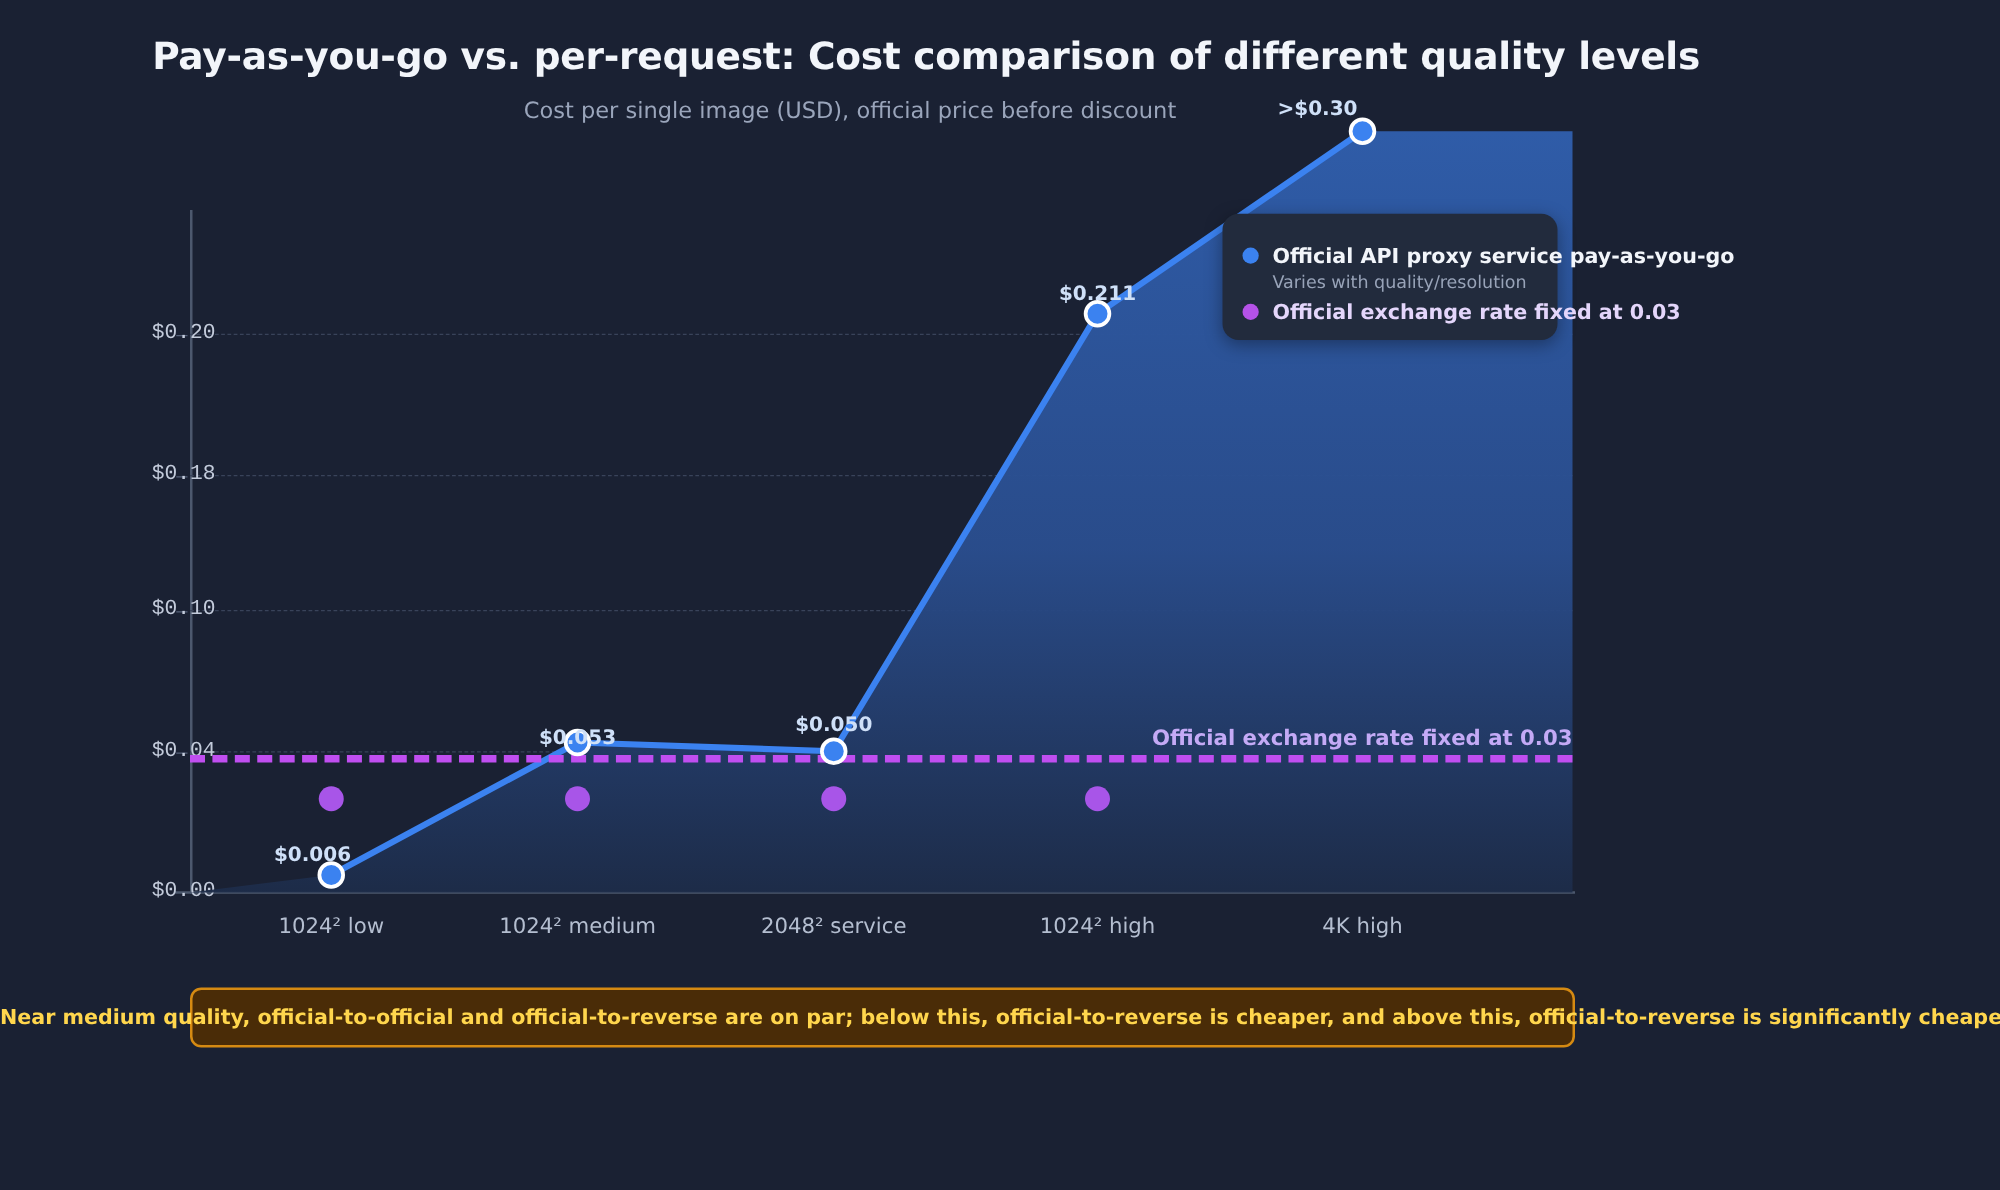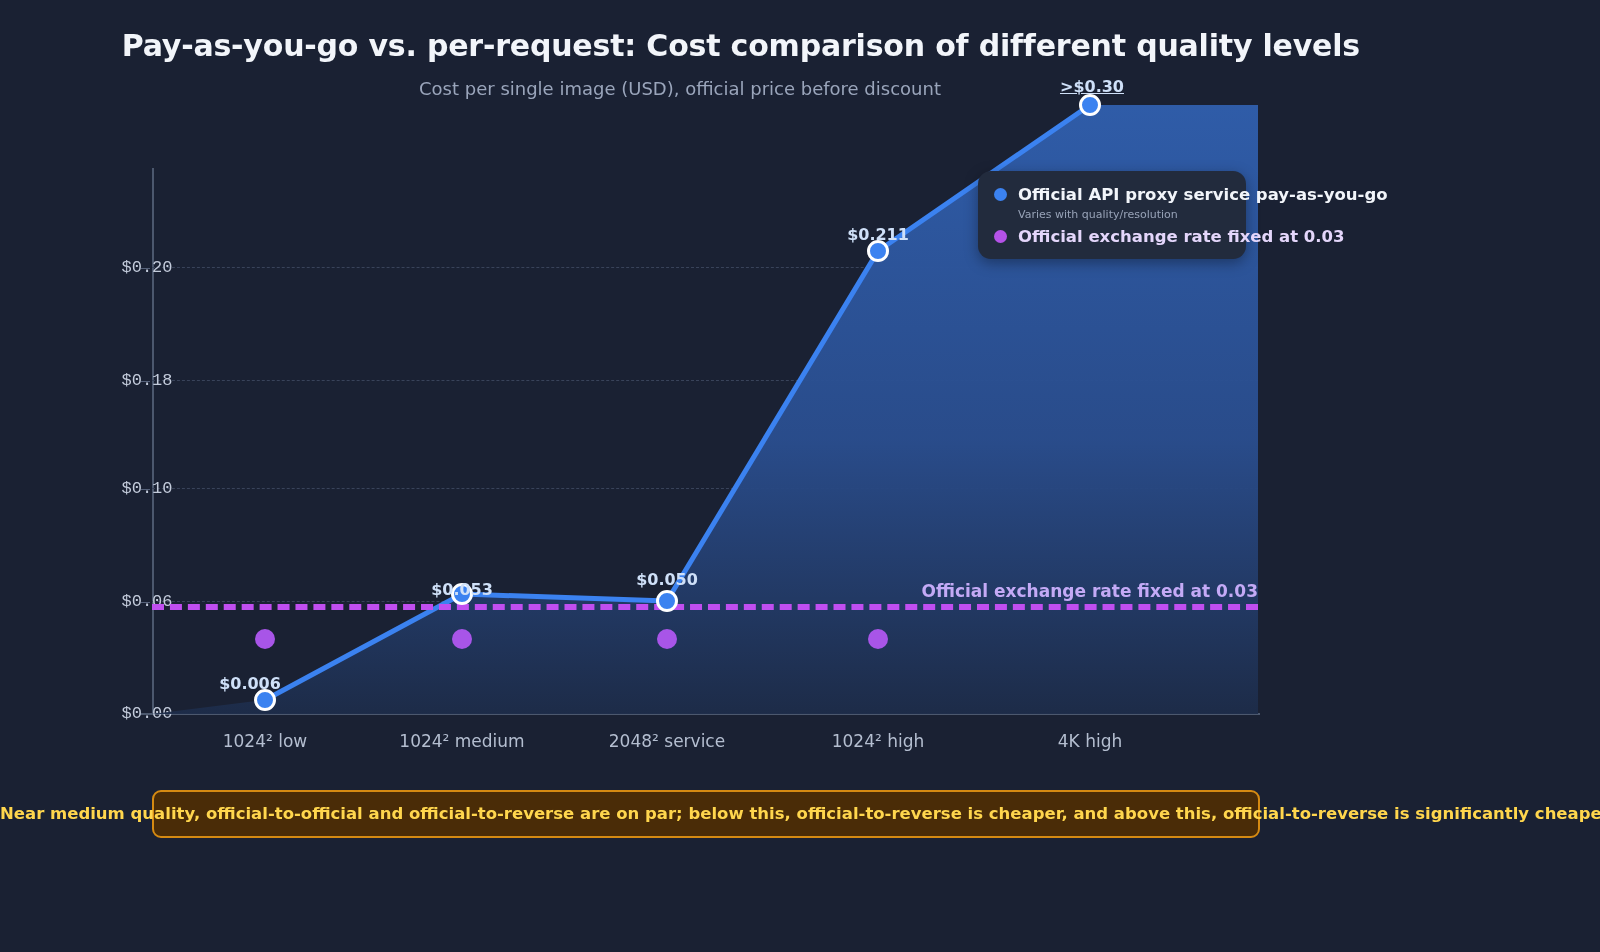--- a/index.html
+++ b/index.html
@@ -151,21 +151,21 @@
     color: #c4aaf6;
     white-space: nowrap;
   }
 
   
   #legend-box {
     position: absolute;
     left: 978px;
     top: 171px;
     width: 268px;
-    padding: 14px 16px 13px 16px;
+    padding: 24px 16px 13px 16px;
     box-sizing: border-box;
     background: #222b3d;
     border-radius: 13px;
     box-shadow: 0 4px 14px rgba(0,0,0,0.35);
   }
   .legend-row {
     display: flex;
     align-items: center;
     white-space: nowrap;
   }
@@ -179,21 +179,21 @@
   .legend-swatch.blue { background: #3b82f0; }
   .legend-swatch.purple { background: #b552e8; }
   .legend-label {
     font-size: 16.5px;
     font-weight: bold;
     color: #f2f5fa;
   }
   .legend-label.purple-text { color: #e4d6fb; }
   .legend-sub {
     margin: 4px 0 6px 24px;
-    font-size: 11px;
+    font-size: 14px;
     color: #98a3b8;
     white-space: nowrap;
   }
 
   
   #insight-banner {
     position: absolute;
     left: 152px;
     top: 790px;
     width: 1108px;
@@ -236,21 +236,21 @@
 <div class="y-tick-label" style="top:380px;">$0.18</div>
 
 <div class="gridline" style="left:152px; top:488px;">
   <div class="gridline-tick"></div>
 </div>
 <div class="y-tick-label" style="top:488px;">$0.10</div>
 
 <div class="gridline" style="left:152px; top:601px;">
   <div class="gridline-tick"></div>
 </div>
-<div class="y-tick-label" style="top:601px;">$0.06</div>
+<div class="y-tick-label" style="top:601px;">$0.04</div>
 
 <div class="y-tick-label" style="top:713px;">$0.00</div>
 
 <svg id="area-svg" viewBox="0 0 1600 952">
   <defs>
     <linearGradient id="areaFill" x1="0" y1="0" x2="0" y2="1">
       <stop offset="0%" stop-color="#2f5ca8" stop-opacity="1"></stop>
       <stop offset="55%" stop-color="#2a4e8f" stop-opacity="0.95"></stop>
       <stop offset="100%" stop-color="#1d2c49" stop-opacity="0.95"></stop>
     </linearGradient>
@@ -275,21 +275,21 @@
 <div class="data-dot" style="left:462px; top:594px;"></div>
 <div class="data-label" style="left:462px; top:568px;margin-top:12px;">$0.053</div>
 
 <div class="data-dot" style="left:667px; top:601px;"></div>
 <div class="data-label" style="left:667px; top:570px;">$0.050</div>
 
 <div class="data-dot" style="left:878px; top:251px;"></div>
 <div class="data-label" style="left:878px; top:225px;">$0.211</div>
 
 <div class="data-dot" style="left:1090px; top:105px;"></div>
-<div class="data-label" style="left:1092px; top:77px;text-decoration:underline;">&gt;$0.30</div>
+<div class="data-label" style="left:1054px; top:77px;">&gt;$0.30</div>
 
 <div class="x-tick-label" style="left:265px;">1024² low</div>
 <div class="x-tick-label" style="left:462px;">1024² medium</div>
 <div class="x-tick-label" style="left:667px;">2048² service</div>
 <div class="x-tick-label" style="left:878px;">1024² high</div>
 <div class="x-tick-label" style="left:1090px;text-align:center;">4K high</div>
 
 <div id="legend-box">
   <div class="legend-row">
     <span class="legend-swatch blue"></span>

